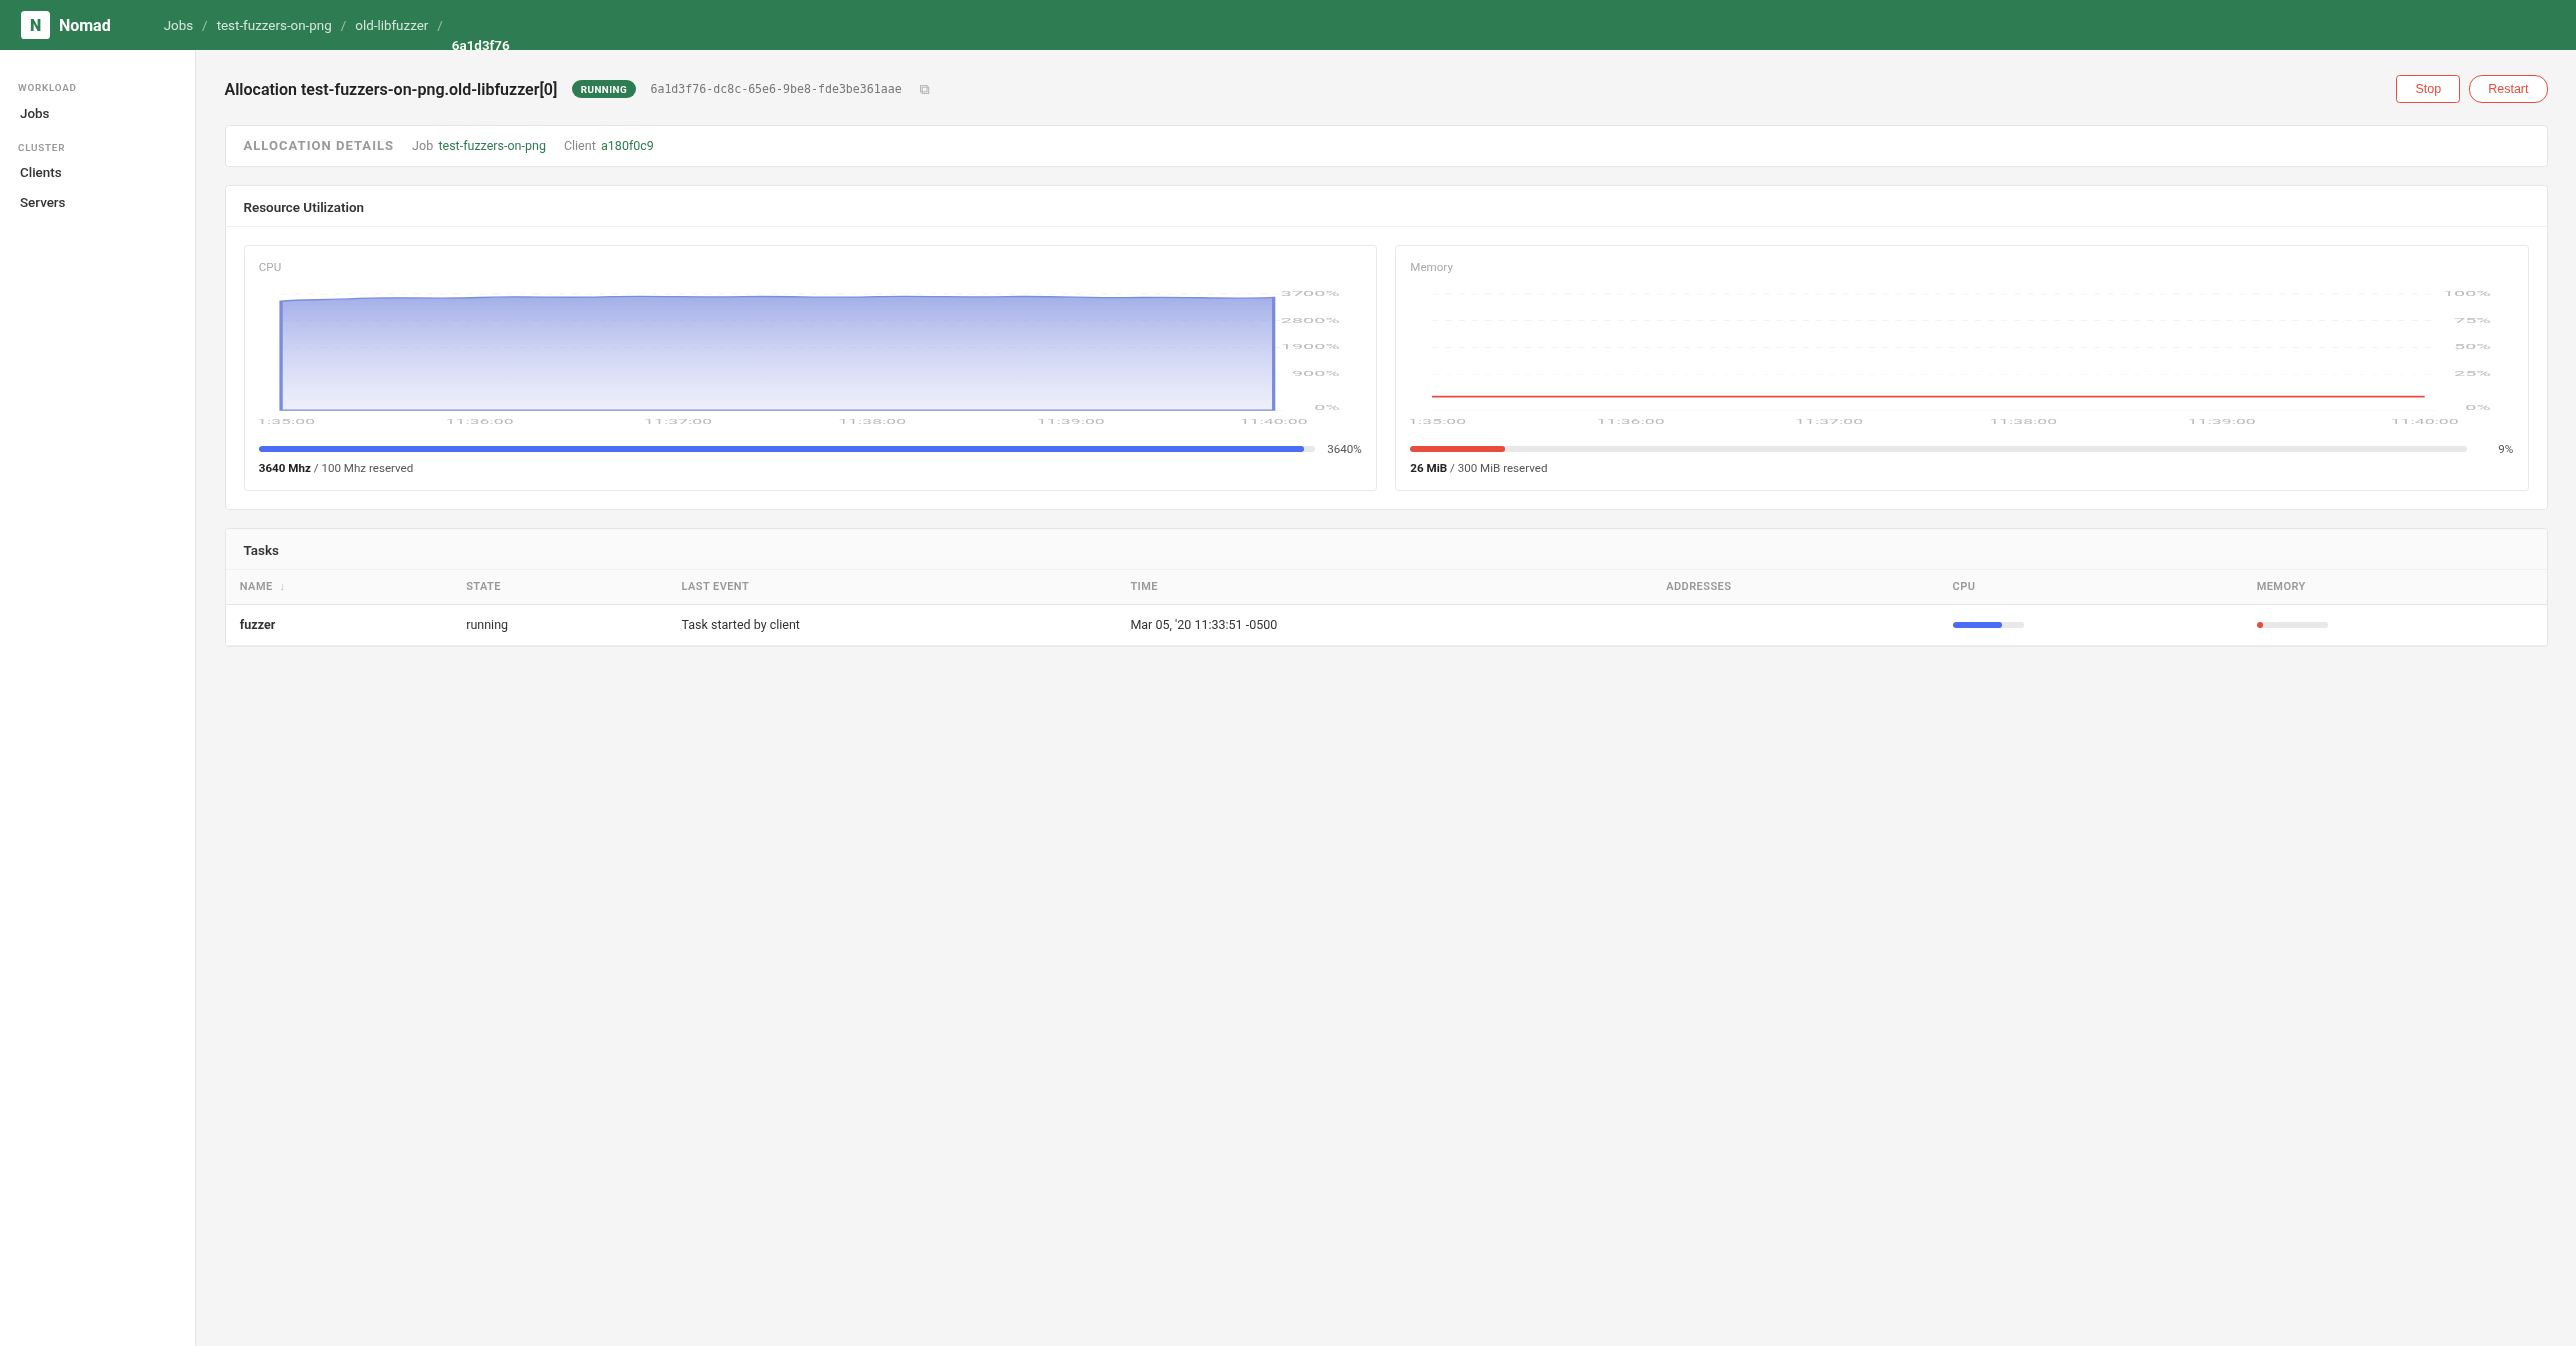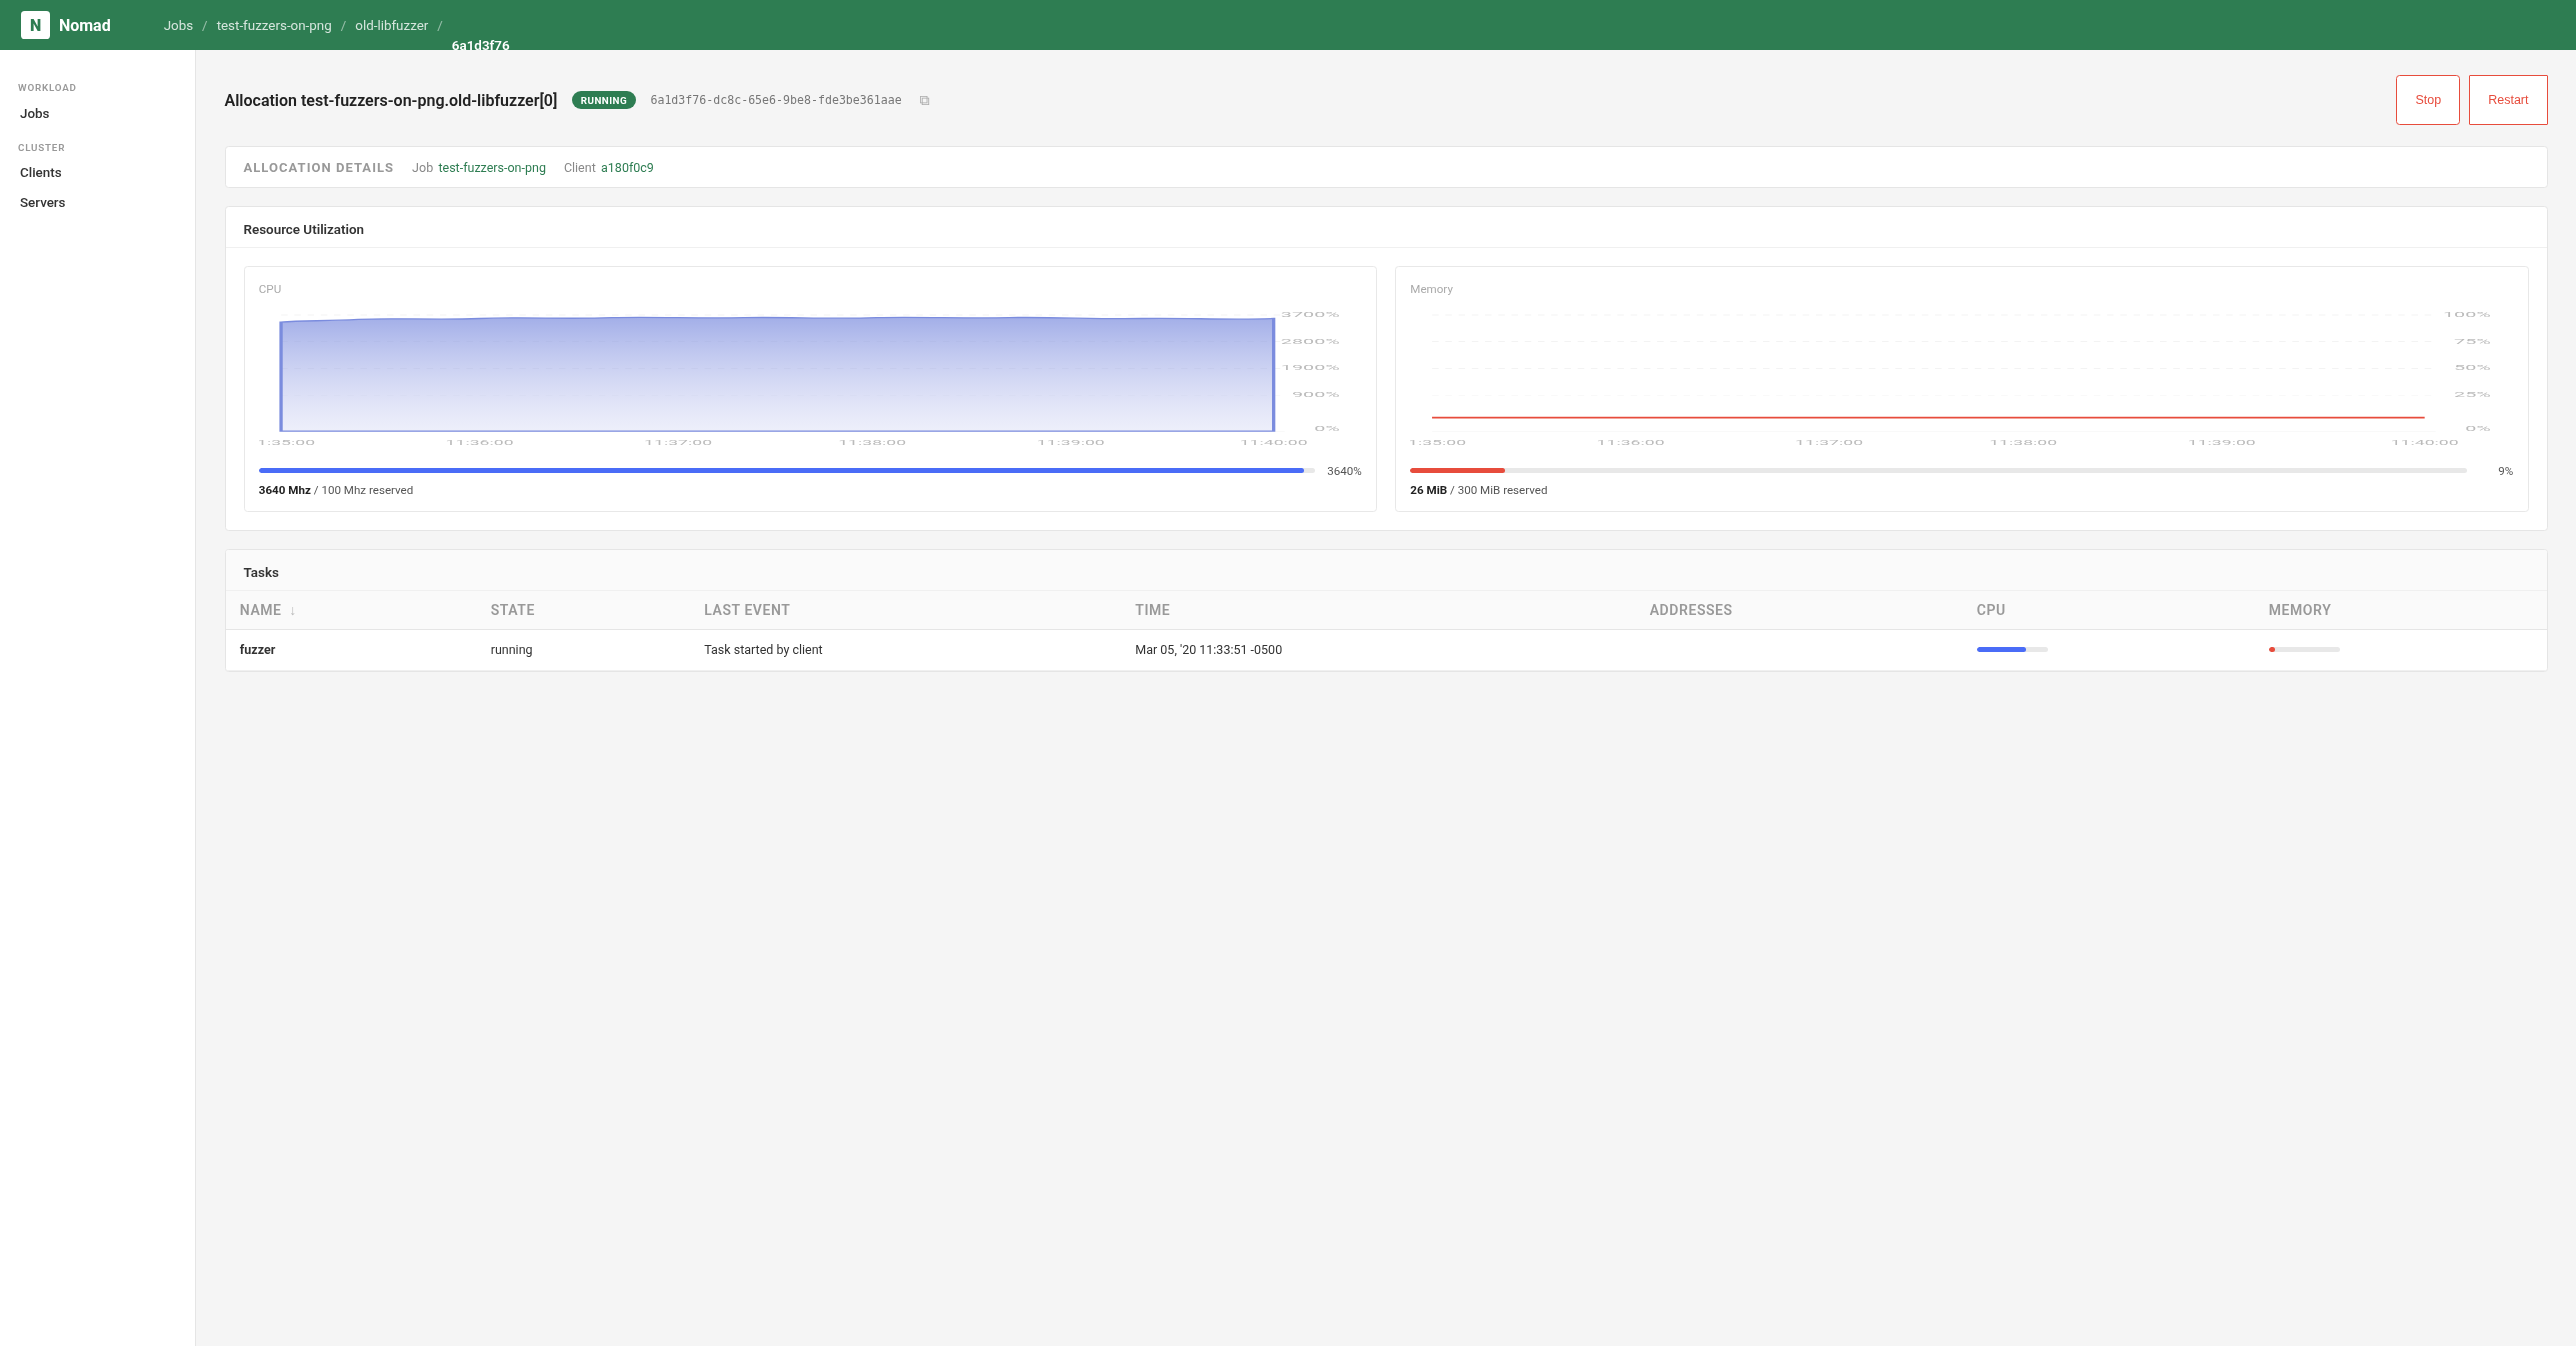--- a/index.html
+++ b/index.html
@@ -123,22 +123,22 @@
       padding: 6.2px 18px;
       border-radius: 3.6px;
       font-size: 12.5px;
       font-weight: 500;
       cursor: pointer;
     }
     .btn-restart {
       border: 1.3px solid #e74c3c;
       color: #e74c3c;
       background: white;
-      padding: 17px 18px;
-      border-radius: 1px;
+      padding: 6px 18px;
+      border-radius: 13px;
       font-size: 12.5px;
       font-weight: 500;
       cursor: pointer;
     }
 
     
     .alloc-details-bar {
       background: white;
       border: 0.9px solid #e5e5e5;
       border-radius: 3.6px;
@@ -256,21 +256,21 @@
       width: 100%;
       border-collapse: collapse;
     }
     thead tr {
       border-bottom: 0.9px solid #e5e5e5;
       background: #fafafa;
     }
     thead th {
       padding: 10.7px 14.3px;
       text-align: left;
-      font-size: 14px;
+      font-size: 11px;
       font-weight: 600;
       color: #999;
       letter-spacing: 0.04em;
       text-transform: uppercase;
     }
     tbody tr {
       border-bottom: 0.9px solid #f0f0f0;
       margin-top: 25px;
     }
     tbody td {

